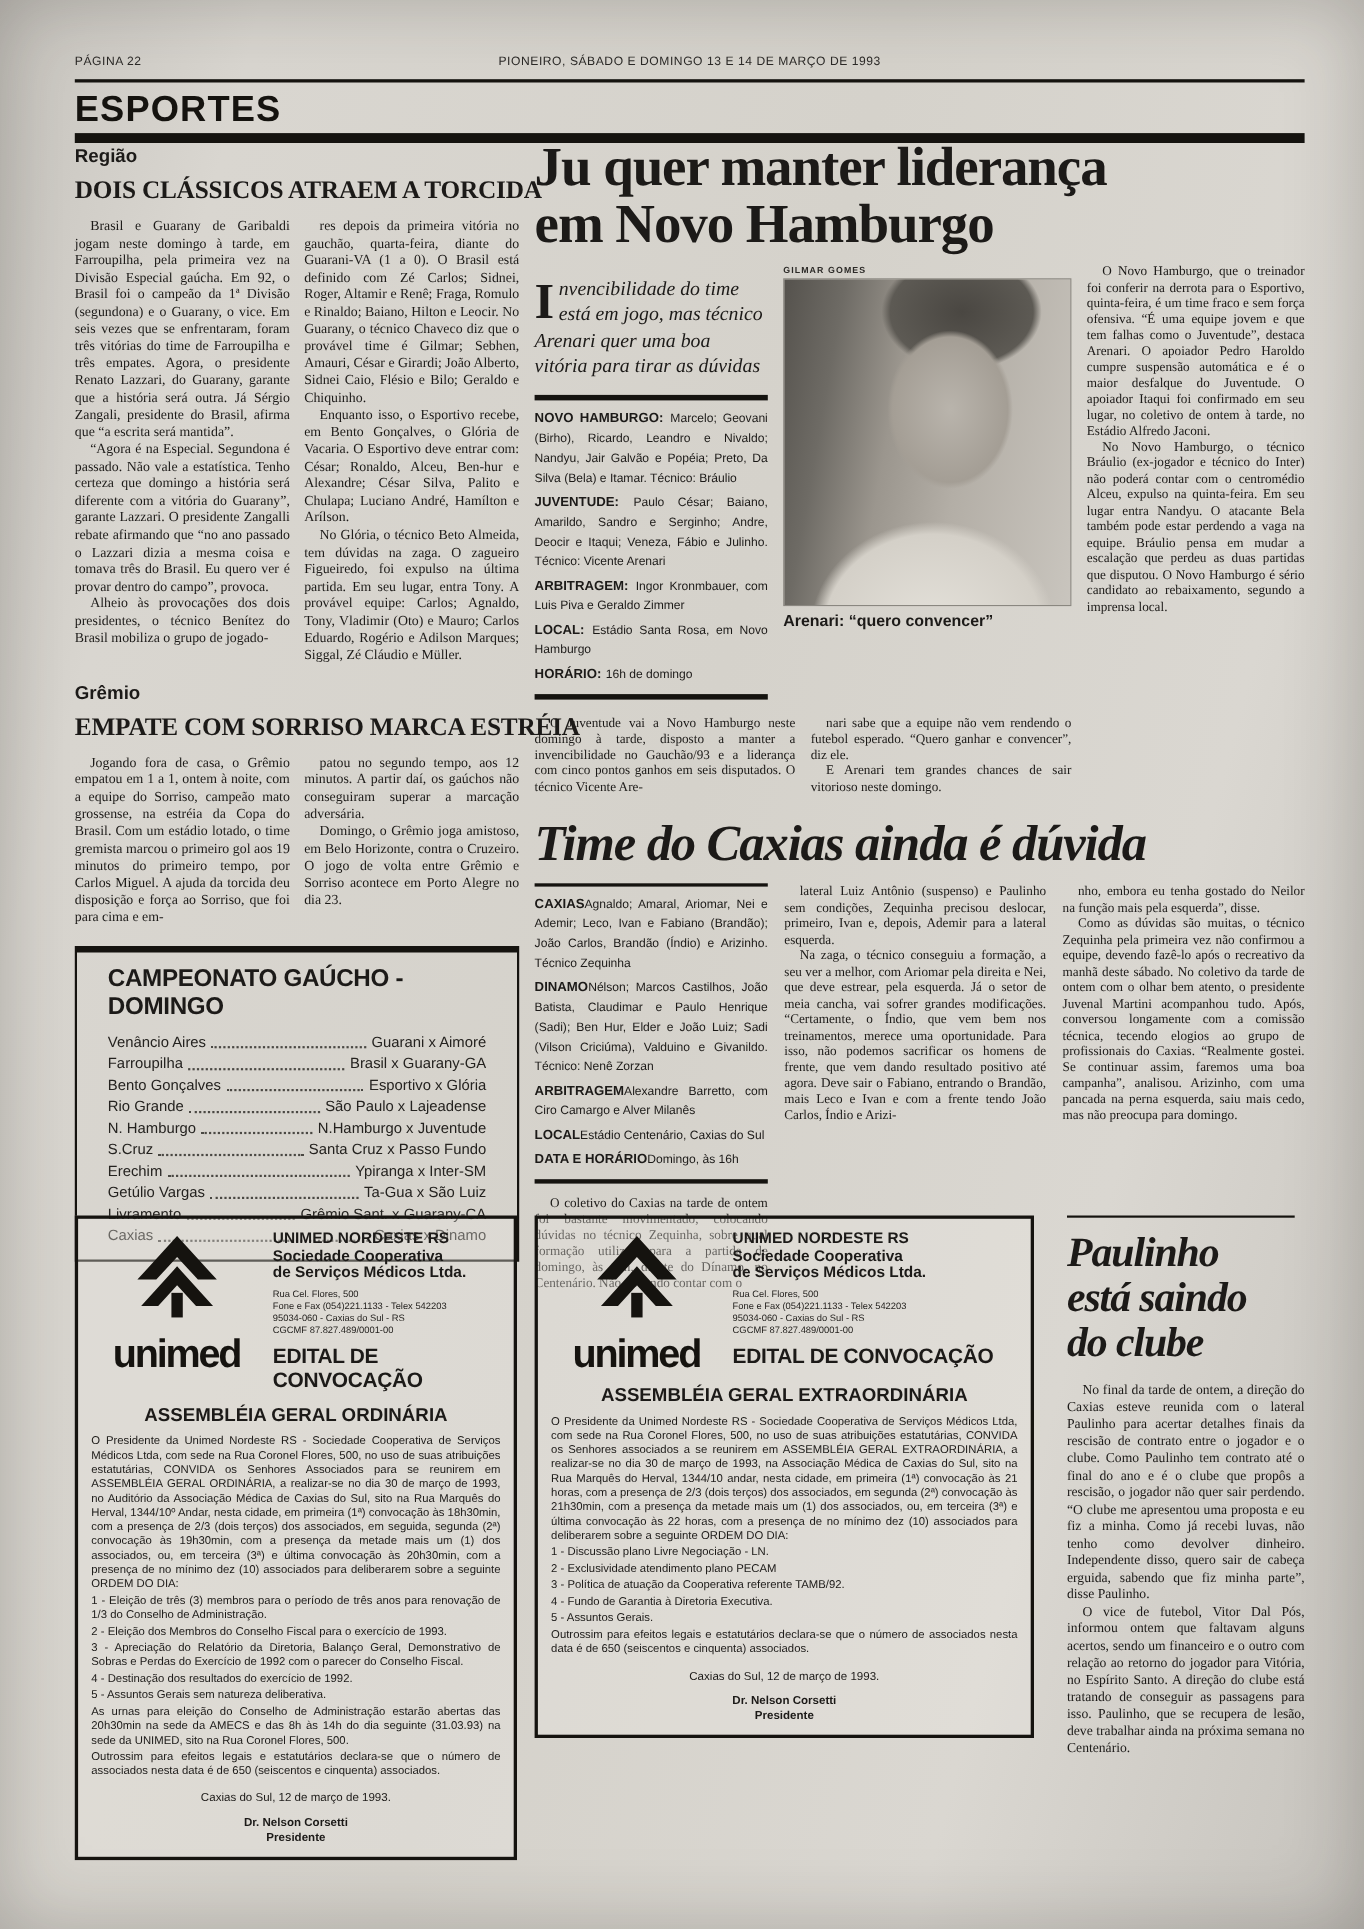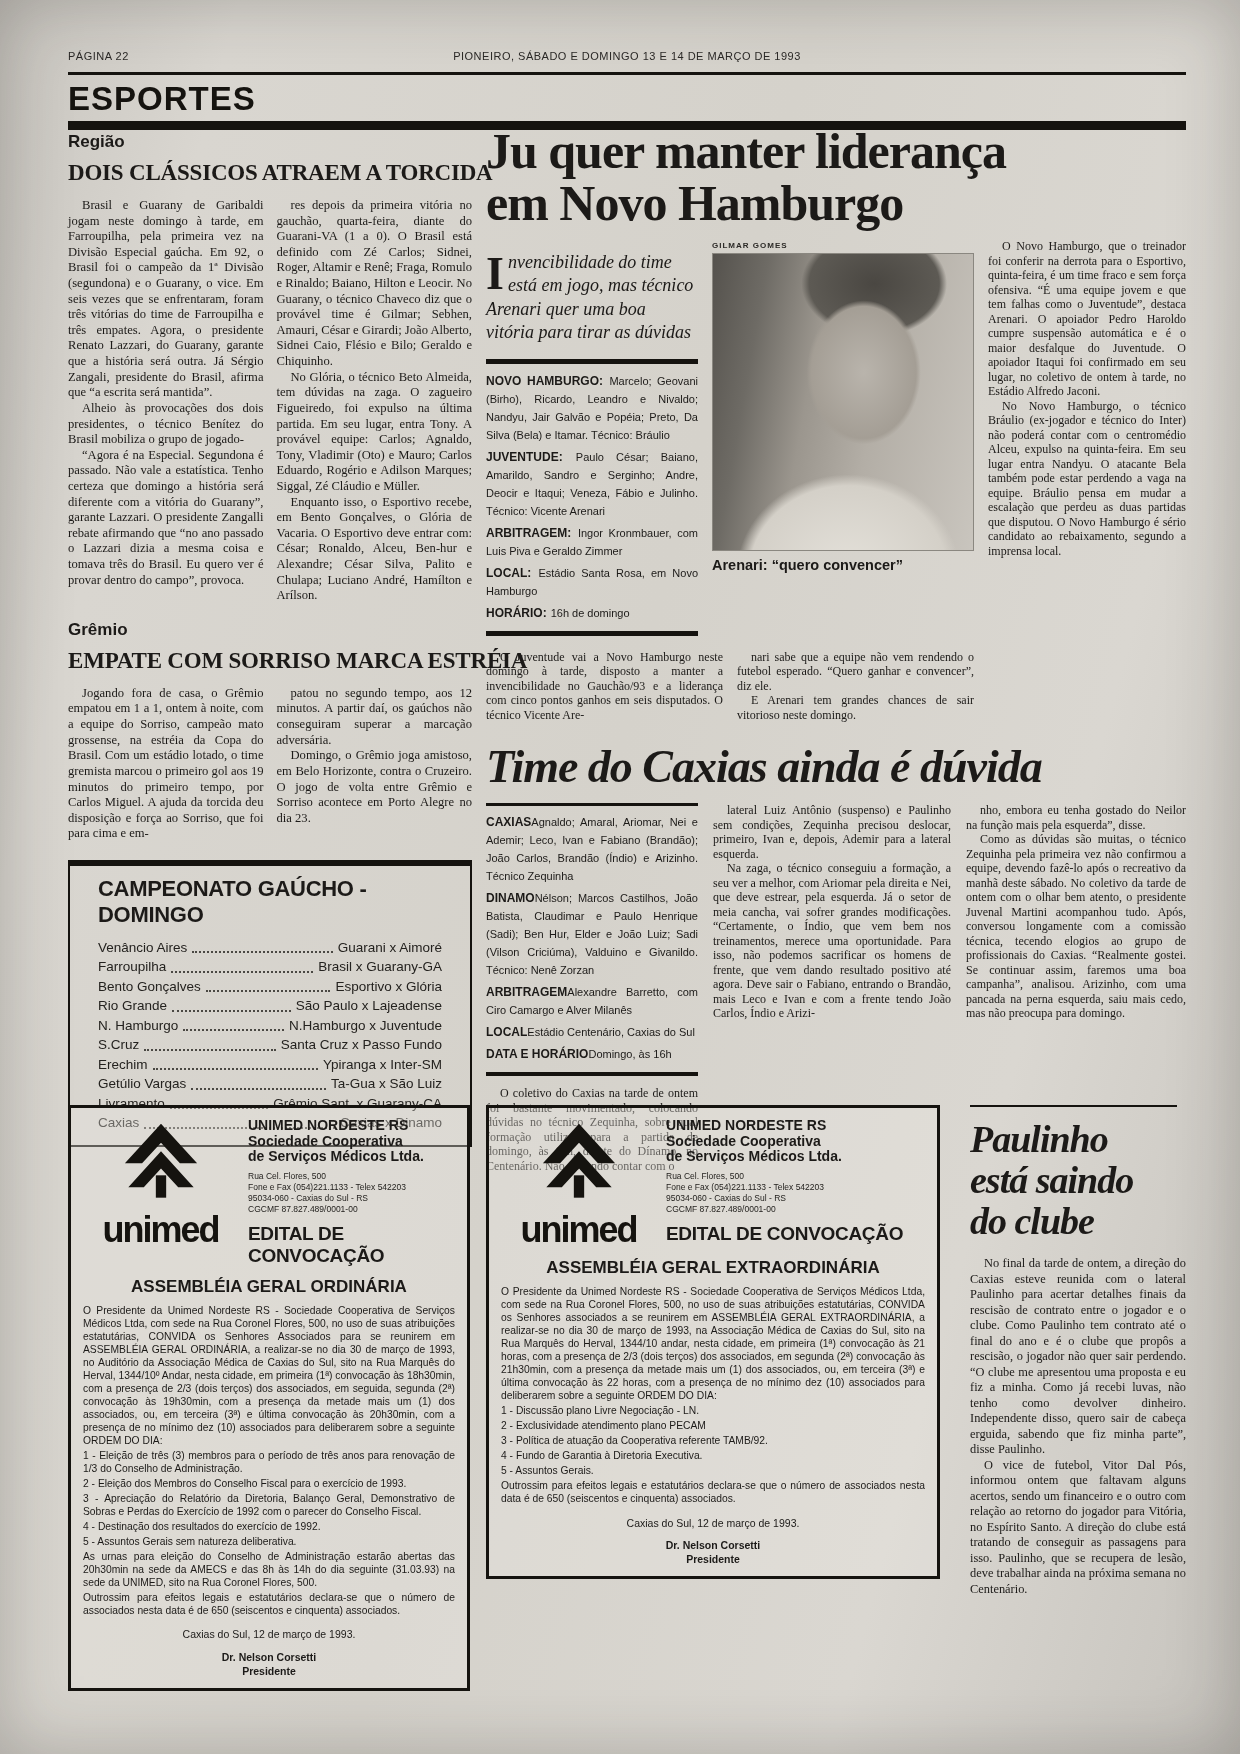--- a/index.html
+++ b/index.html
@@ -105,27 +105,27 @@
   <div class="section-bar"></div>
 
   <div class="left-region">
 
     <div>
       <div class="kicker">Região</div>
       <h2 class="news-head">DOIS CLÁSSICOS ATRAEM A TORCIDA</h2>
       <div class="cols-2">
         <div class="col">
           <p class="bt">Brasil e Guarany de Garibaldi jogam neste domingo à tarde, em Farroupilha, pela primeira vez na Divisão Especial gaúcha. Em 92, o Brasil foi o campeão da 1ª Divisão (segundona) e o Guarany, o vice. Em seis vezes que se enfrentaram, foram três vitórias do time de Farroupilha e três empates. Agora, o presidente Renato Lazzari, do Guarany, garante que a história será outra. Já Sérgio Zangali, presidente do Brasil, afirma que “a escrita será mantida”.</p>
+          <p class="bt">“Agora é na Especial. Segundona é passado. Não vale a estatística. Tenho certeza que domingo a história será diferente com a vitória do Guarany”, garante Lazzari. O presidente Zangalli rebate afirmando que “no ano passado o Lazzari dizia a mesma coisa e tomava três do Brasil. Eu quero ver é provar dentro do campo”, provoca.</p>
           <p class="bt">Alheio às provocações dos dois presidentes, o técnico Benítez do Brasil mobiliza o grupo de jogado-</p>
-          <p class="bt">“Agora é na Especial. Segundona é passado. Não vale a estatística. Tenho certeza que domingo a história será diferente com a vitória do Guarany”, garante Lazzari. O presidente Zangalli rebate afirmando que “no ano passado o Lazzari dizia a mesma coisa e tomava três do Brasil. Eu quero ver é provar dentro do campo”, provoca.</p>
         </div>
         <div class="col">
           <p class="bt">res depois da primeira vitória no gauchão, quarta-feira, diante do Guarani-VA (1 a 0). O Brasil está definido com Zé Carlos; Sidnei, Roger, Altamir e Renê; Fraga, Romulo e Rinaldo; Baiano, Hilton e Leocir. No Guarany, o técnico Chaveco diz que o provável time é Gilmar; Sebhen, Amauri, César e Girardi; João Alberto, Sidnei Caio, Flésio e Bilo; Geraldo e Chiquinho.</p>
+          <p class="bt">Enquanto isso, o Esportivo recebe, em Bento Gonçalves, o Glória de Vacaria. O Esportivo deve entrar com: César; Ronaldo, Alceu, Ben-hur e Alexandre; César Silva, Palito e Chulapa; Luciano André, Hamílton e Arílson.</p>
           <p class="bt">No Glória, o técnico Beto Almeida, tem dúvidas na zaga. O zagueiro Figueiredo, foi expulso na última partida. Em seu lugar, entra Tony. A provável equipe: Carlos; Agnaldo, Tony, Vladimir (Oto) e Mauro; Carlos Eduardo, Rogério e Adilson Marques; Siggal, Zé Cláudio e Müller.</p>
-          <p class="bt">Enquanto isso, o Esportivo recebe, em Bento Gonçalves, o Glória de Vacaria. O Esportivo deve entrar com: César; Ronaldo, Alceu, Ben-hur e Alexandre; César Silva, Palito e Chulapa; Luciano André, Hamílton e Arílson.</p>
         </div>
       </div>
     </div>
 
     <div class="gremio-block">
       <div class="kicker">Grêmio</div>
       <h2 class="news-head">EMPATE COM SORRISO MARCA ESTRÉIA</h2>
       <div class="cols-2">
         <div class="col">
           <p class="bt">Jogando fora de casa, o Grêmio empatou em 1 a 1, ontem à noite, com a equipe do Sorriso, campeão mato grossense, na estréia da Copa do Brasil. Com um estádio lotado, o time gremista marcou o primeiro gol aos 19 minutos do primeiro tempo, por Carlos Miguel. A ajuda da torcida deu disposição e força ao Sorriso, que foi para cima e em-</p>

